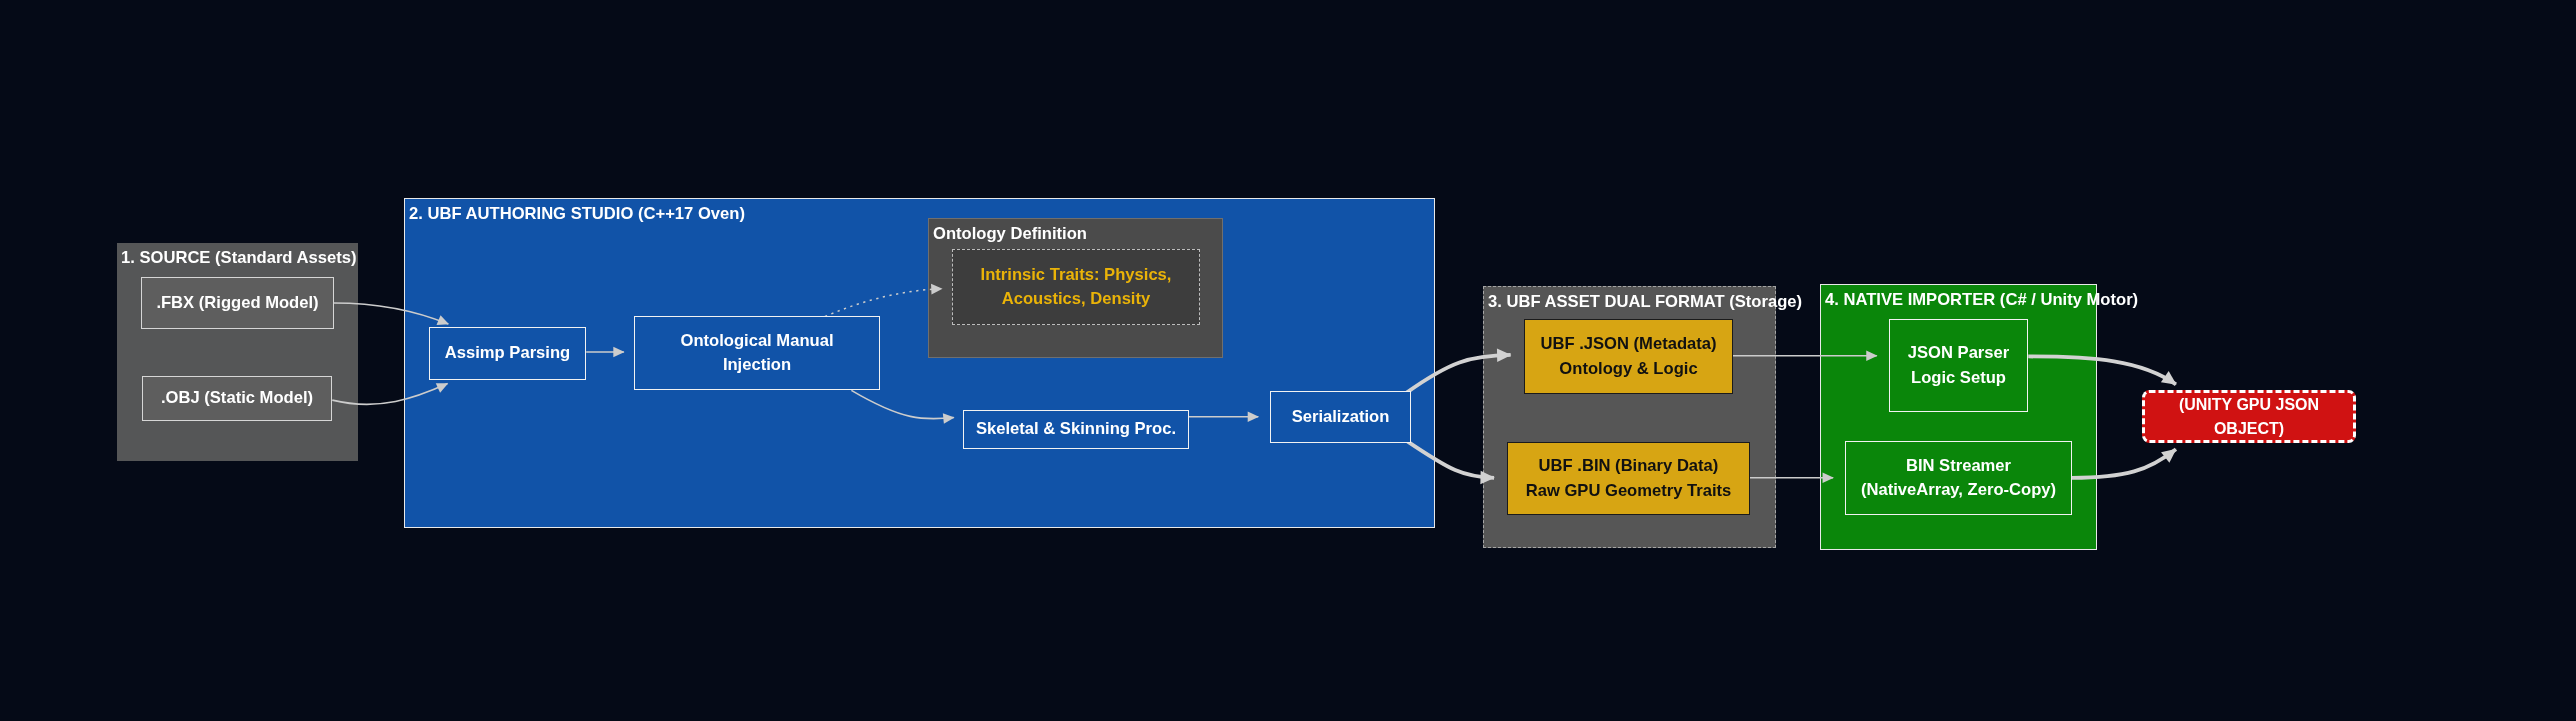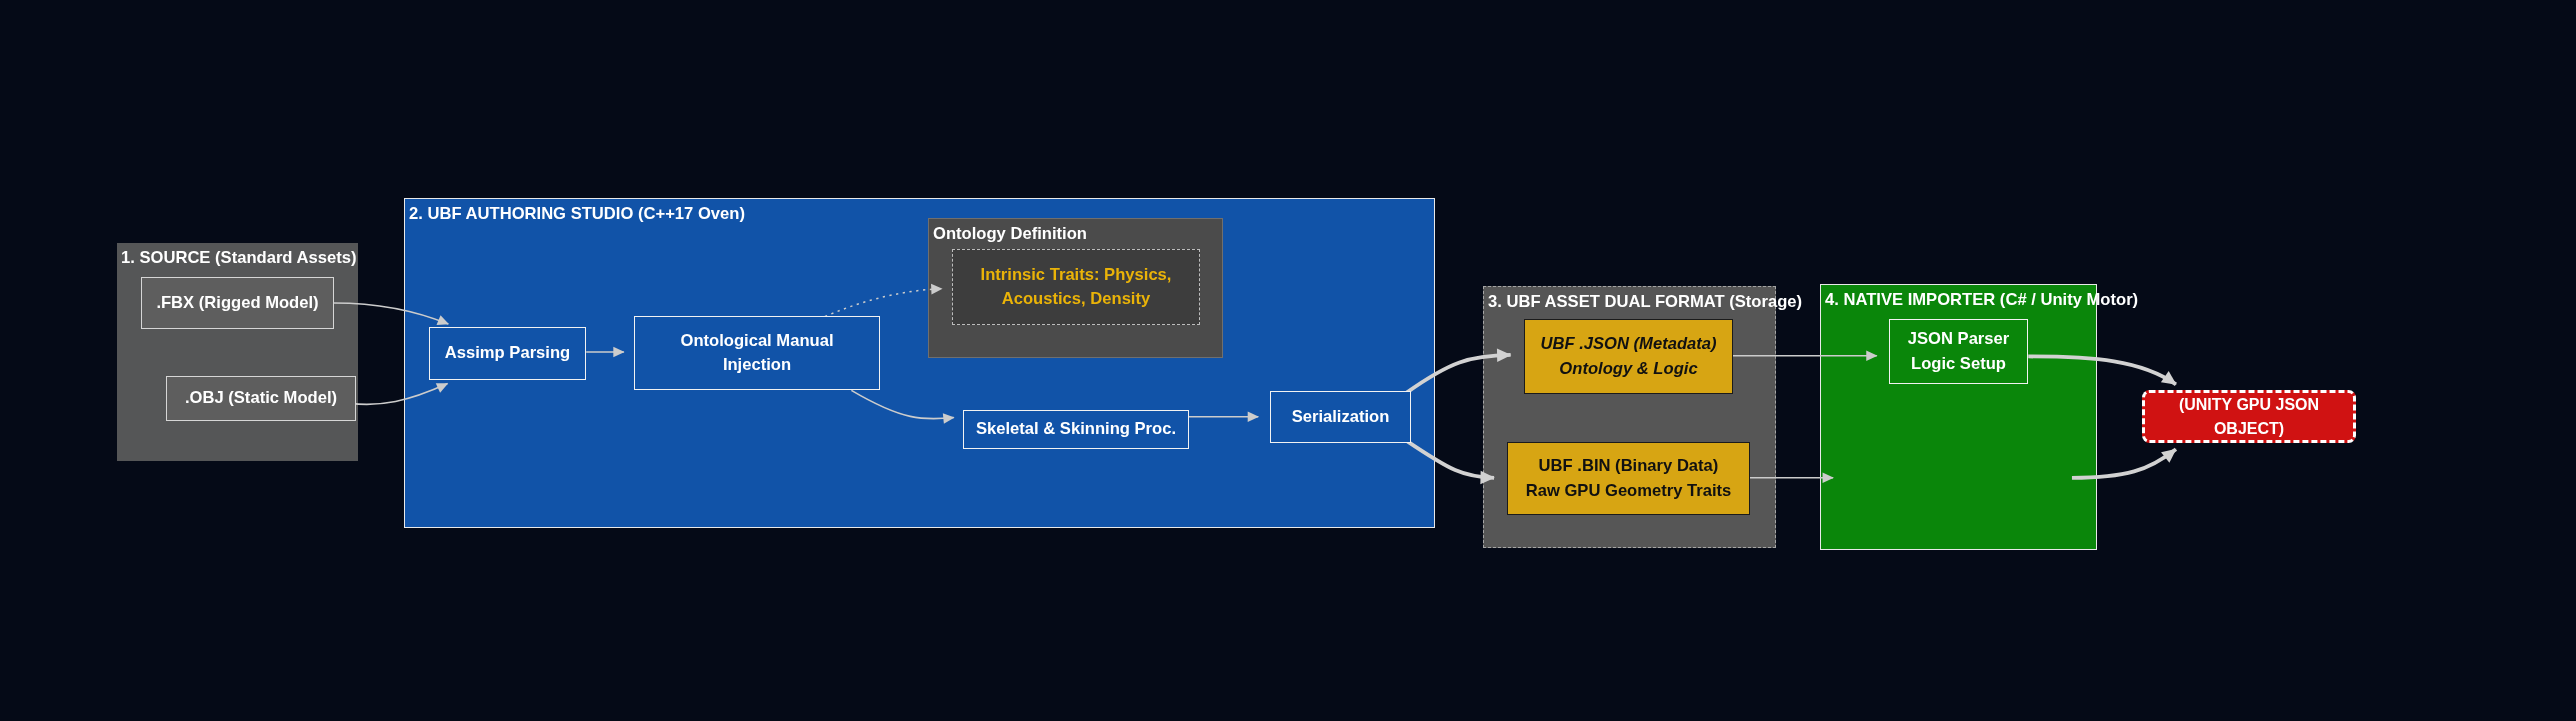--- a/index.html
+++ b/index.html
@@ -19,29 +19,29 @@
   #cluster-importer{left:1820px;top:284px;width:277px;height:266px;background:#0a860a;border:1.5px solid #e9e9e9;}
 
   #edges{position:absolute;left:0;top:0;width:2576px;height:722px;pointer-events:none;}
 
   .node{
     position:absolute;box-sizing:border-box;display:flex;align-items:center;justify-content:center;
     text-align:center;font-size:16.6px;font-weight:bold;color:#ffffff;line-height:1.45;
     white-space:pre-line;
   }
   #node-fbx{left:141px;top:277px;width:193px;height:52px;background:#5e5e5e;border:1.5px solid #d6d6d6;}
-  #node-obj{left:142px;top:376px;width:190px;height:45px;background:#5e5e5e;border:1.5px solid #d6d6d6;margin-left:24px;}
+  #node-obj{left:142px;top:376px;width:190px;height:45px;background:#5e5e5e;border:1.5px solid #d6d6d6;}
   #node-assimp{left:429px;top:327px;width:157px;height:53px;background:#1153a8;border:1.5px solid #f2f2f2;}
   #node-inject{left:634px;top:316px;width:246px;height:74px;background:#1153a8;border:1.5px solid #f2f2f2;}
   #node-traits{left:952px;top:249px;width:248px;height:76px;background:#3d3d3d;border:1.5px dashed #bdbdbd;color:#eab308;}
   #node-skeletal{left:963px;top:391px;width:226px;height:39px;background:#1153a8;border:1.5px solid #f2f2f2;margin-top:19px;}
   #node-serialization{left:1270px;top:391px;width:141px;height:52px;background:#1153a8;border:1.5px solid #f2f2f2;}
-  #node-ubf-json{left:1524px;top:319px;width:209px;height:75px;background:#d7a513;border:1.5px solid #1b1b1b;color:#111111;font-style:italic;}
+  #node-ubf-json{left:1524px;top:319px;width:209px;height:75px;background:#d7a513;border:1.5px solid #1b1b1b;color:#111111;}
   #node-ubf-bin{left:1507px;top:442px;width:243px;height:73px;background:#d7a513;border:1.5px solid #1b1b1b;color:#111111;}
-  #node-json-parser{left:1889px;top:319px;width:139px;height:65px;background:#0a860a;border:1.5px solid #f2f2f2;}
+  #node-json-parser{left:1889px;top:319px;width:139px;height:93px;background:#0a860a;border:1.5px solid #f2f2f2;}
   #node-bin-streamer{left:1845px;top:441px;width:227px;height:74px;background:#0a860a;border:1.5px solid #f2f2f2;}
   #node-gameobject{left:2142px;top:390px;width:214px;height:53px;background:#d01212;border:3px dashed #ffffff;border-radius:7.5px;font-size:16px;}
 </style>
 </head>
 <body>
 
 <div id="canvas">
 
   <div class="cluster" id="cluster-source">
     <div class="cluster-title">1. SOURCE (Standard Assets)</div>
@@ -90,16 +90,18 @@
   <div class="node" id="node-traits">Intrinsic Traits: Physics,
 Acoustics, Density</div>
   <div class="node" id="node-skeletal">Skeletal &amp; Skinning Proc.</div>
   <div class="node" id="node-serialization">Serialization</div>
   <div class="node" id="node-ubf-json">UBF .JSON (Metadata)
 Ontology &amp; Logic</div>
   <div class="node" id="node-ubf-bin">UBF .BIN (Binary Data)
 Raw GPU Geometry Traits</div>
   <div class="node" id="node-json-parser">JSON Parser
 Logic Setup</div>
+  <div class="node" id="node-bin-streamer">BIN Streamer
+(NativeArray, Zero-Copy)</div>
   <div class="node" id="node-gameobject">(UNITY GPU JSON OBJECT)</div>
 
 </div>
 
 
 </body></html>

